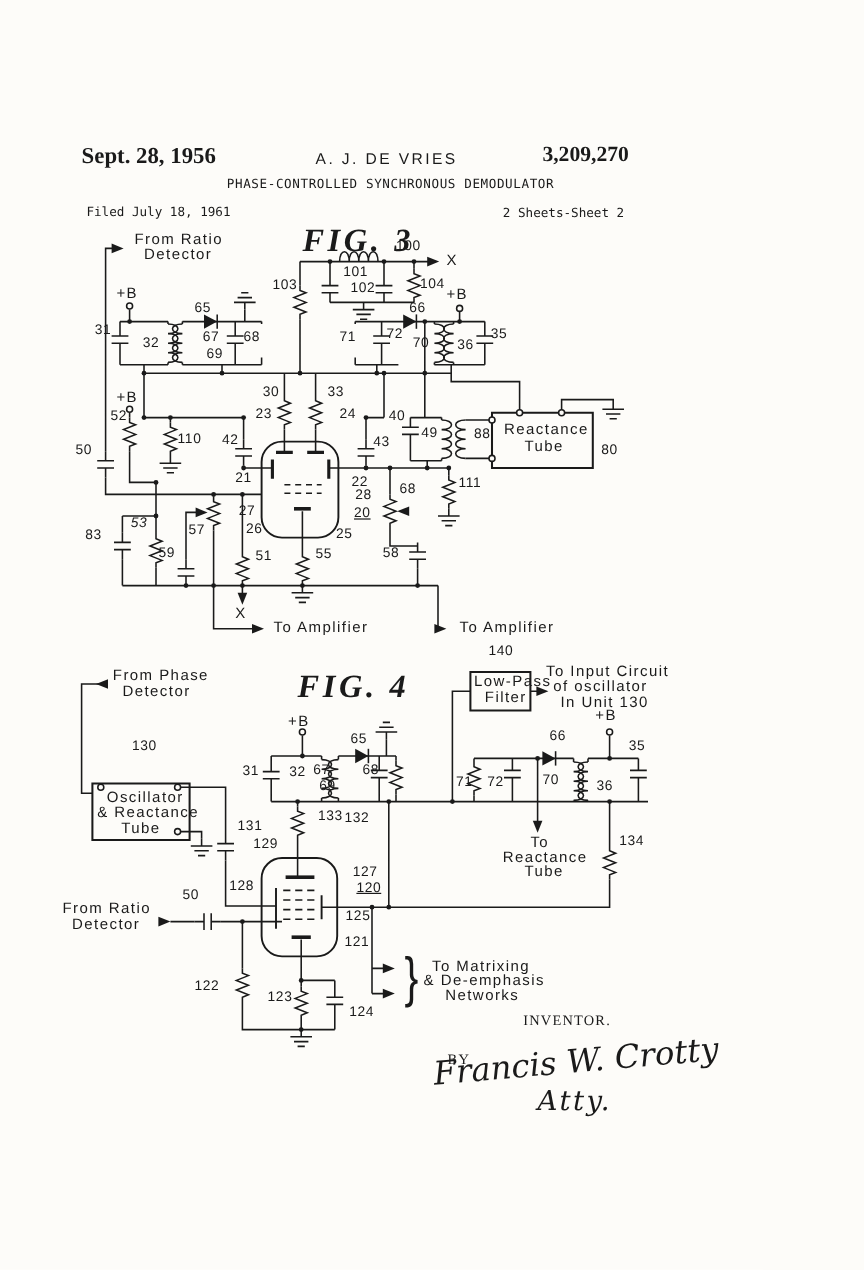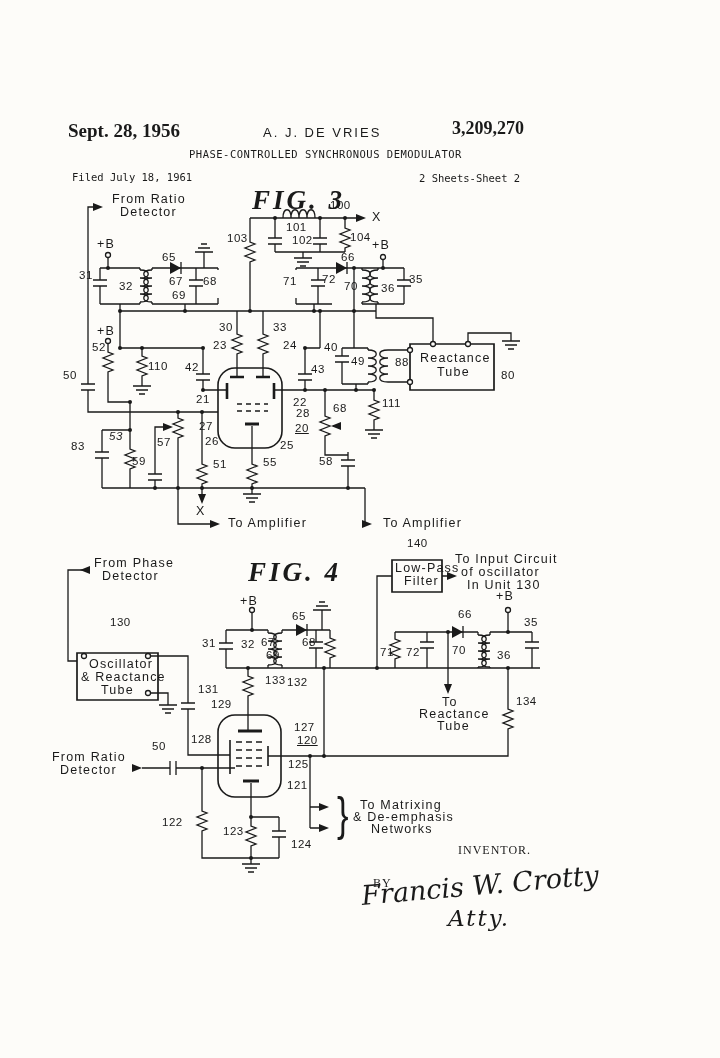--- a/index.html
+++ b/index.html
@@ -13,21 +13,21 @@
   .h-filed{left:72px;top:171px;font-family:"DejaVu Sans Mono",monospace;font-size:10.5px;}
   .h-sheet{left:419px;top:172px;font-family:"DejaVu Sans Mono",monospace;font-size:10.5px;}
   .figtitle{font-family:"Liberation Serif",serif;font-style:italic;font-weight:bold;font-size:27px;letter-spacing:3px;}
   #fig3-title{left:252px;top:185px;}
   #fig4-title{left:248px;top:557px;}
   .lbl{position:absolute;color:#1a1a1a;white-space:pre;line-height:1;}
   .num{font-size:11.5px;letter-spacing:.5px;}
   .txt{font-size:12.5px;letter-spacing:1.2px;}
   .u{text-decoration:underline;}
   .brace{font-size:46px;font-weight:100;transform:scaleX(.75);transform-origin:left top;}
-  .sig-inventor{left:458px;top:843px;font-family:"Liberation Serif",serif;font-size:12px;letter-spacing:1px;}
+  .sig-inventor{left:436px;top:843px;font-family:"Liberation Serif",serif;font-size:12px;letter-spacing:1px;}
   .sig-name{left:332px;top:846px;font-family:"Liberation Serif",serif;font-style:italic;font-size:24px;letter-spacing:1px;}
   .sig-by{left:373px;top:876px;font-family:"Liberation Serif",serif;font-size:12px;letter-spacing:1px;}
   .sig-script{left:360px;top:880px;font-family:"DejaVu Serif",serif;font-style:italic;font-size:27px;transform:rotate(-5deg);transform-origin:left top;}
   .sig-atty{left:448px;top:905px;font-family:"DejaVu Serif",serif;font-style:italic;font-size:23px;letter-spacing:2px;}
   svg{position:absolute;left:0;top:0;}
   svg *{vector-effect:non-scaling-stroke;}
 </style>
 </head>
 <body>
 

